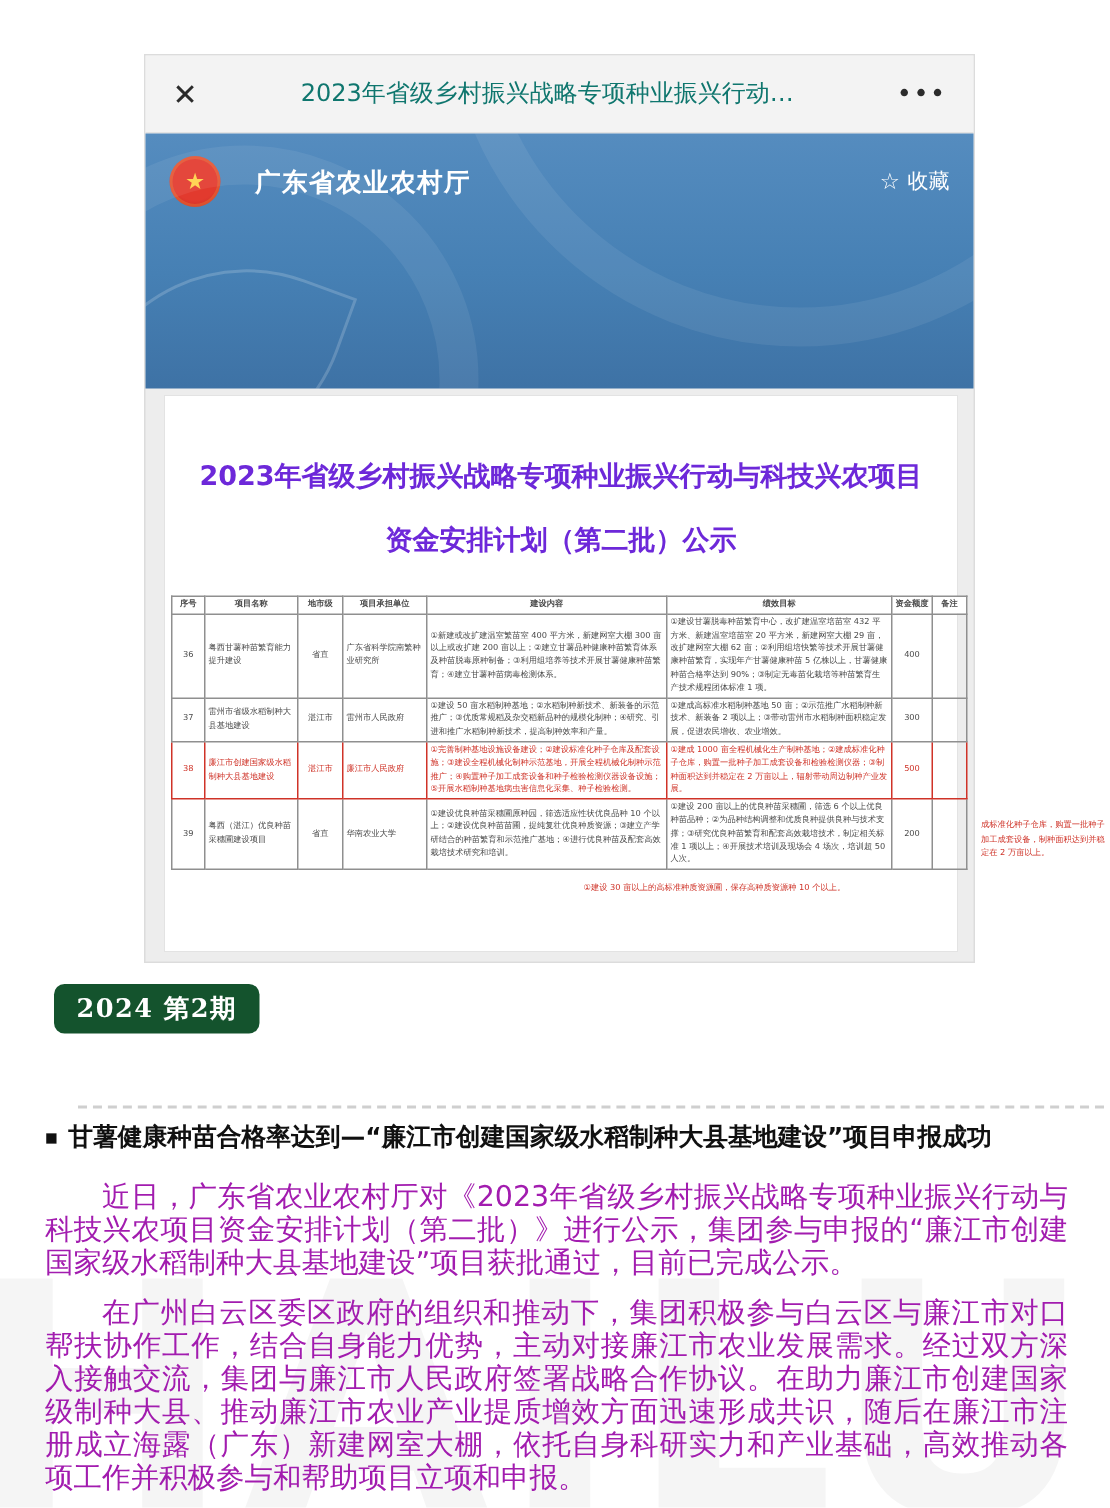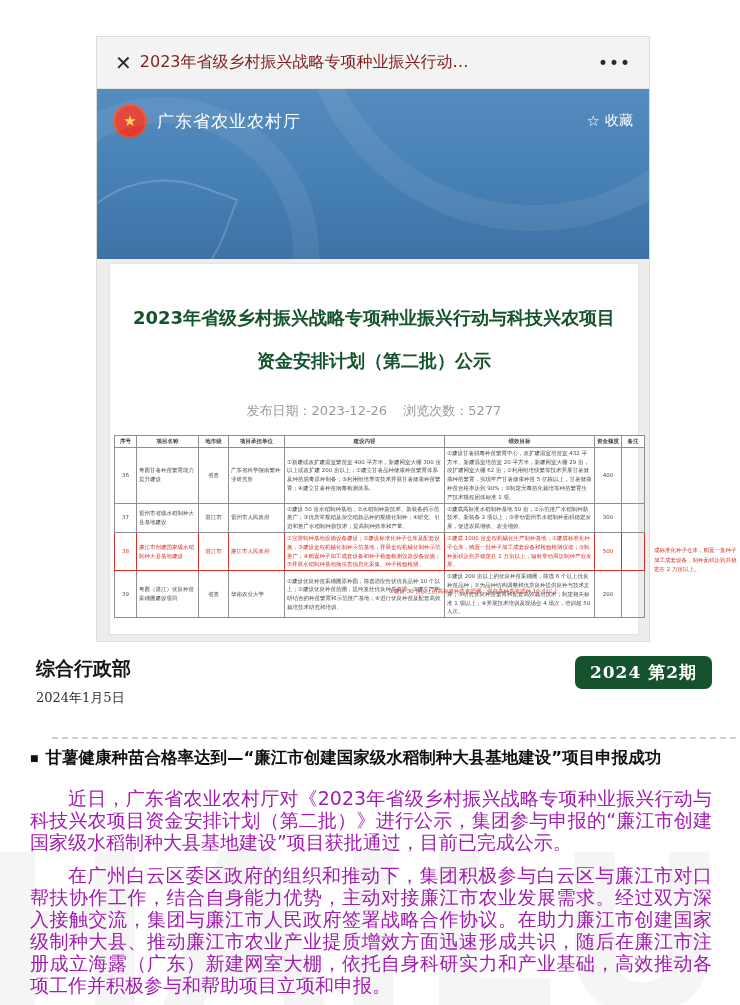--- a/index.html
+++ b/index.html
@@ -12,21 +12,21 @@
   .phone {
     position:absolute; left:96px; top:36px; width:554px; height:606px;
     border:1px solid #dcdcdc; background:#ededed; overflow:visible;
   }
   .titlebar {
     height:52px; background:#f3f3f3; border-bottom:1px solid #e2e2e2;
     display:flex; align-items:center; padding:0 18px;
   }
   .close-x { font-size:20px; color:#2b2b2b; cursor:pointer; }
   .tb-title {
-    flex:1; text-align:left; font-size:16px; color:#7f1d1d;
+    flex:1; text-align:center; font-size:16px; color:#0f766e;
     white-space:nowrap; overflow:hidden; padding:0 8px;
   }
   .more-btn { font-size:17px; color:#2b2b2b; letter-spacing:1px; cursor:pointer; }
 
   .banner {
     position:relative; height:170px; color:#fff; overflow:hidden;
     background:linear-gradient(180deg,#558cbf 0%, #4680b4 55%, #3e72a5 100%);
   }
   .banner::before, .banner::after {
     content:""; position:absolute; border-radius:50%;
@@ -40,35 +40,35 @@
     transform:rotate(20deg);
   }
   .banner-top { display:flex; align-items:center; padding:15px 16px 0 16px; }
   .emblem {
     width:34px; height:34px; border-radius:50%; flex:0 0 auto;
     background:radial-gradient(circle at 50% 40%, #e23a2e 60%, #bf281e 100%);
     display:flex; align-items:center; justify-content:center;
     color:#ffd24a; font-size:15px; line-height:1;
     box-shadow:inset 0 0 0 2px #f6c64a33;
   }
-  .agency { margin-left:10px; font-size:17px; font-weight:normal; letter-spacing:1px; }
+  .agency { margin-left:23px; font-size:17px; font-weight:bold; letter-spacing:1px; }
   .fav { margin-left:auto; font-size:14px; display:flex; align-items:center; gap:5px; cursor:pointer; }
   .fav .star { font-size:15px; }
   .banner-title {
     text-align:center; font-size:26px; font-weight:bold;
     letter-spacing:3px; margin-top:26px;
   }
 
   .card {
     position:absolute; left:12px; top:226px; width:530px; height:372px;
     background:#ffffff; border:1px solid #e3e3e3;
   }
   .doc-title {
     margin:32px 18px 0 18px; text-align:center;
-    color:#14532d; font-weight:bold; font-size:18px; line-height:43px;
+    color:#6d28d9; font-weight:bold; font-size:18px; line-height:43px;
   }
   .doc-meta {
     margin-top:20px; text-align:center; color:#9a9a9a; font-size:13px;
   }
   .doc-meta span { margin:0 6px; }
 
   .mini-table {
     margin:15px 4px 0 4px; width:520px; border-collapse:collapse;
     table-layout:fixed; font-size:5.5px; line-height:1.6; color:#4a4a4a;
   }
@@ -149,24 +149,20 @@
       <span class="agency">广东省农业农村厅</span>
       <span class="fav">
         <span class="star">☆</span>
         <span>收藏</span>
       </span>
     </div>
   </div>
 
   <div class="card">
     <div class="doc-title">2023年省级乡村振兴战略专项种业振兴行动与科技兴农项目资金安排计划（第二批）公示</div>
-    <div class="doc-meta">
-      <span>发布日期：2023-12-26</span>
-      <span>浏览次数：5277</span>
-    </div>
 
     <table class="mini-table">
       <colgroup>
         <col style="width:22px">
           <col style="width:62px">
           <col style="width:30px">
           <col style="width:56px">
         <col style="width:160px">
           <col style="width:150px">
           <col style="width:27px">
@@ -227,24 +223,20 @@
         </tr>
       </tbody>
     </table>
   </div>
 </div>
 
 <div class="overflow-line">①建设 30 亩以上的高标准种质资源圃，保存高种质资源种 10 个以上。</div>
 <div class="overflow-frag">成标准化种子仓库，购置一批种子加工成套设备，制种面积达到并稳定在 2 万亩以上。</div>
 
 <div class="issue-row">
-  <div>
-    <div class="dept">综合行政部</div>
-    <div class="pub-date">2024年1月5日</div>
-  </div>
   <div class="issue-badge">2024 第2期</div>
 </div>
 
 <div class="divider"></div>
 
 <div class="article">
   <div class="art-heading">
     <span class="bullet">■</span><span>甘薯健康种苗合格率达到—“廉江市创建国家级水稻制种大县基地建设”项目申报成功</span>
   </div>
   <p class="art-p">近日，广东省农业农村厅对《2023年省级乡村振兴战略专项种业振兴行动与科技兴农项目资金安排计划（第二批）》进行公示，集团参与申报的“廉江市创建国家级水稻制种大县基地建设”项目获批通过，目前已完成公示。</p>

